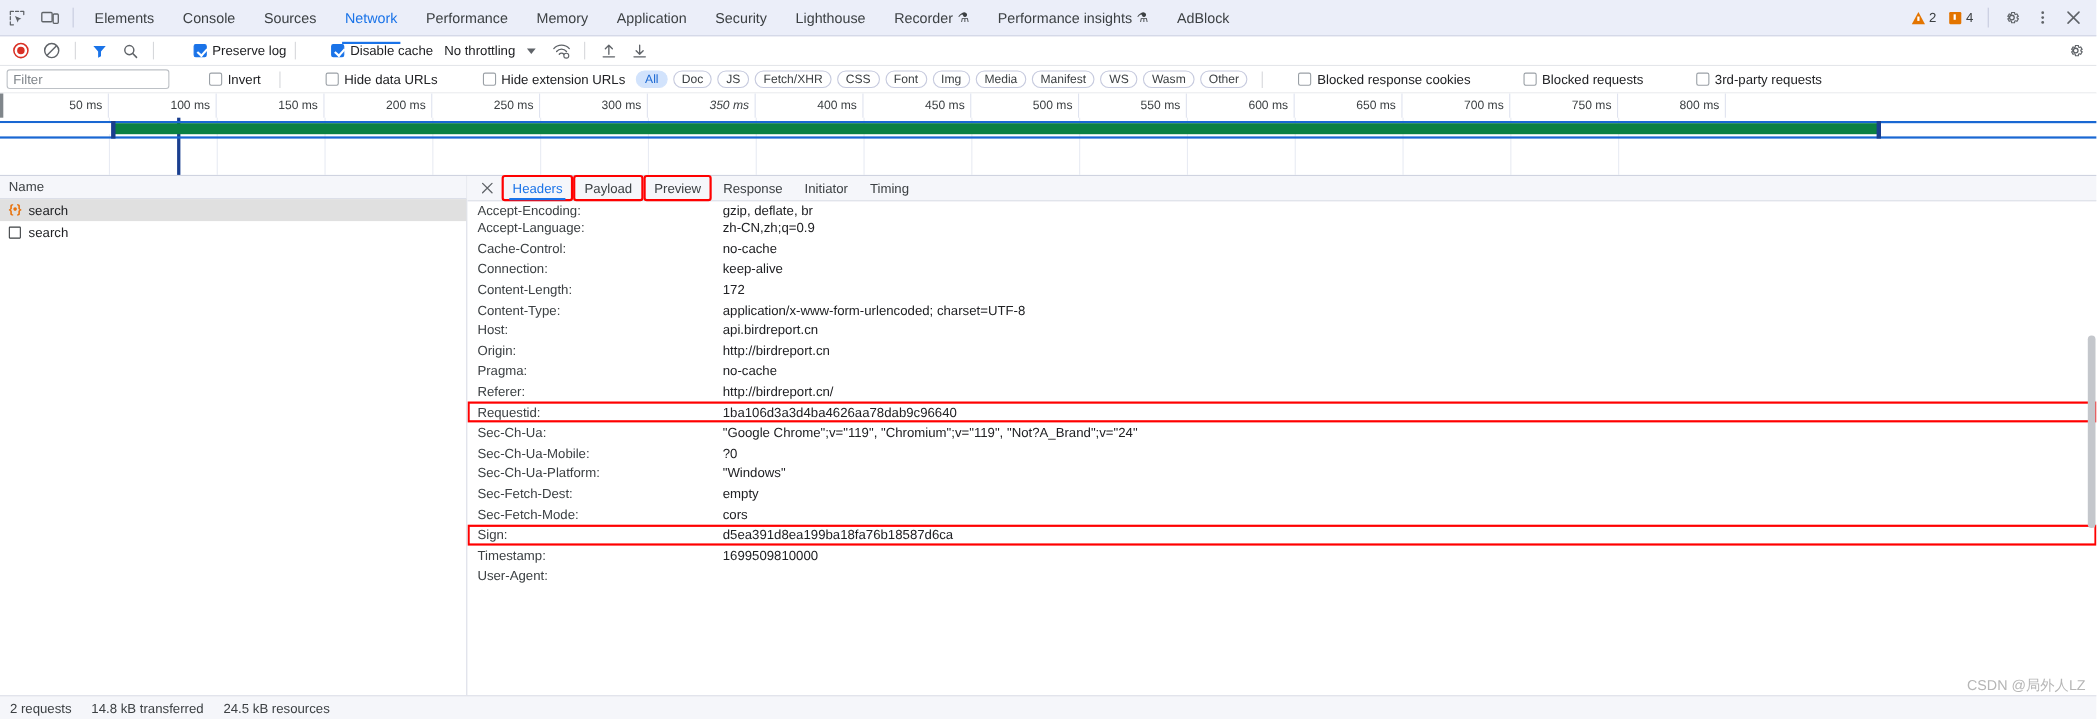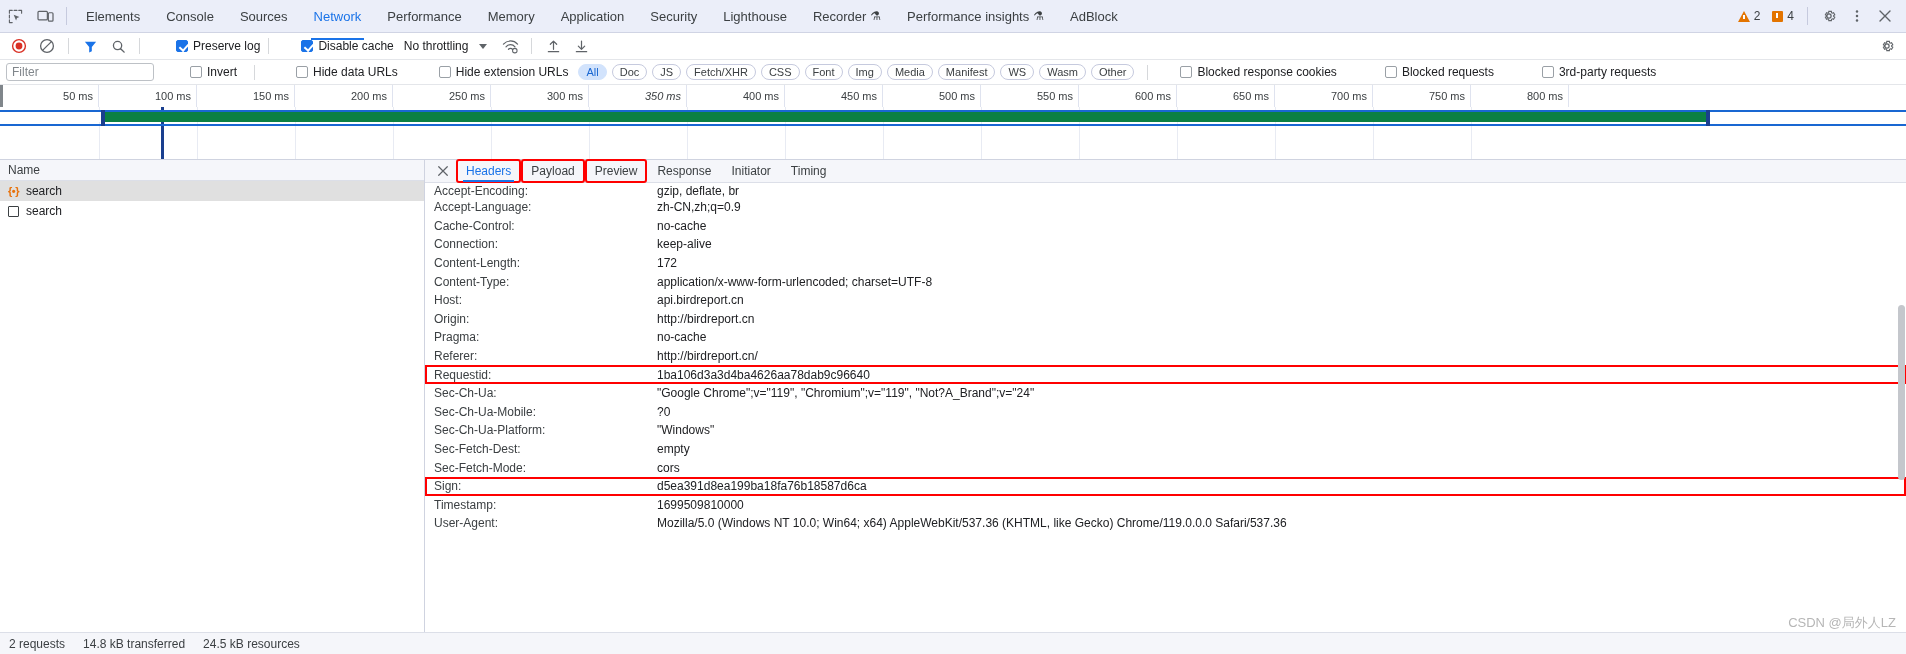--- a/index.html
+++ b/index.html
@@ -528,21 +528,20 @@
         <div class="hrow boxed">
             <span class="k">Sign:</span>
             <span class="v">d5ea391d8ea199ba18fa76b18587d6ca</span>
           </div>
         <div class="hrow">
             <span class="k">Timestamp:</span>
             <span class="v">1699509810000</span>
           </div>
         <div class="hrow">
             <span class="k">User-Agent:</span>
-            <span class="v">Mozilla/5.0 (Windows NT 10.0; Win64; x64) AppleWebKit/537.36 (KHTML, like Gecko) Chrome/119.0.0.0 Safari/537.36</span>
           </div>
 
         <div class="scrollbar-v">
           <div class="scroll-thumb" style="top:122px;height:175px;"></div>
         </div>
       </div>
     </div>
 
     <div class="wm">CSDN @局外人LZ</div>
   </div>

